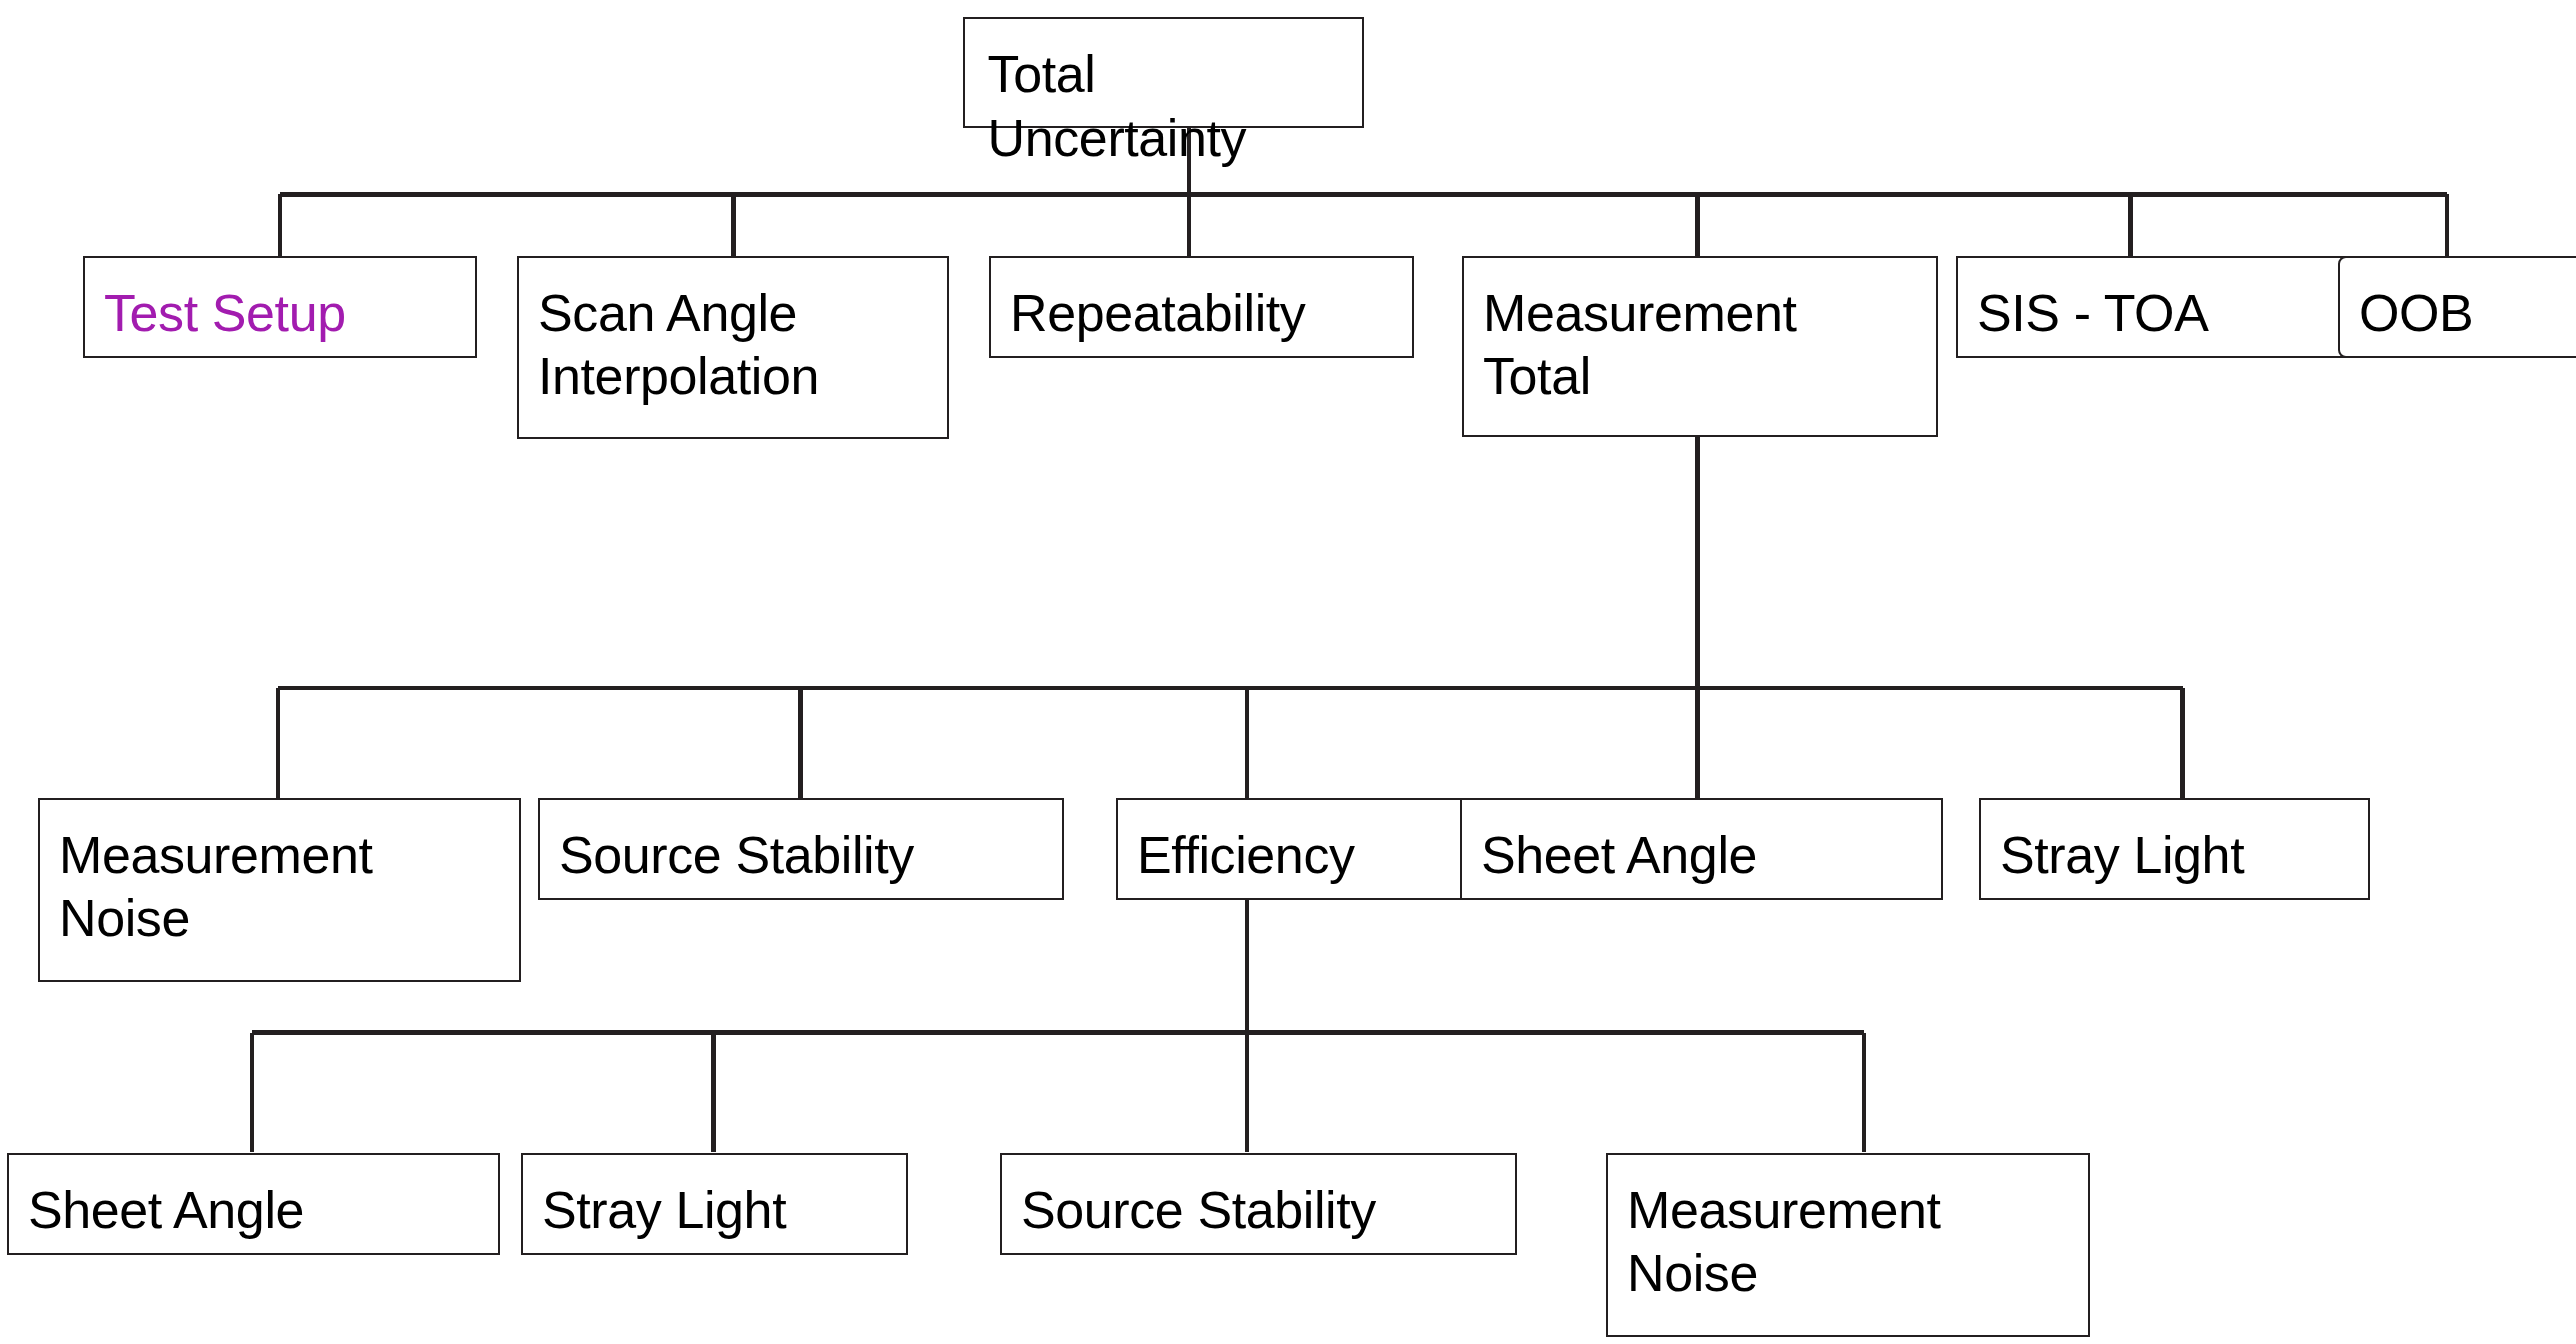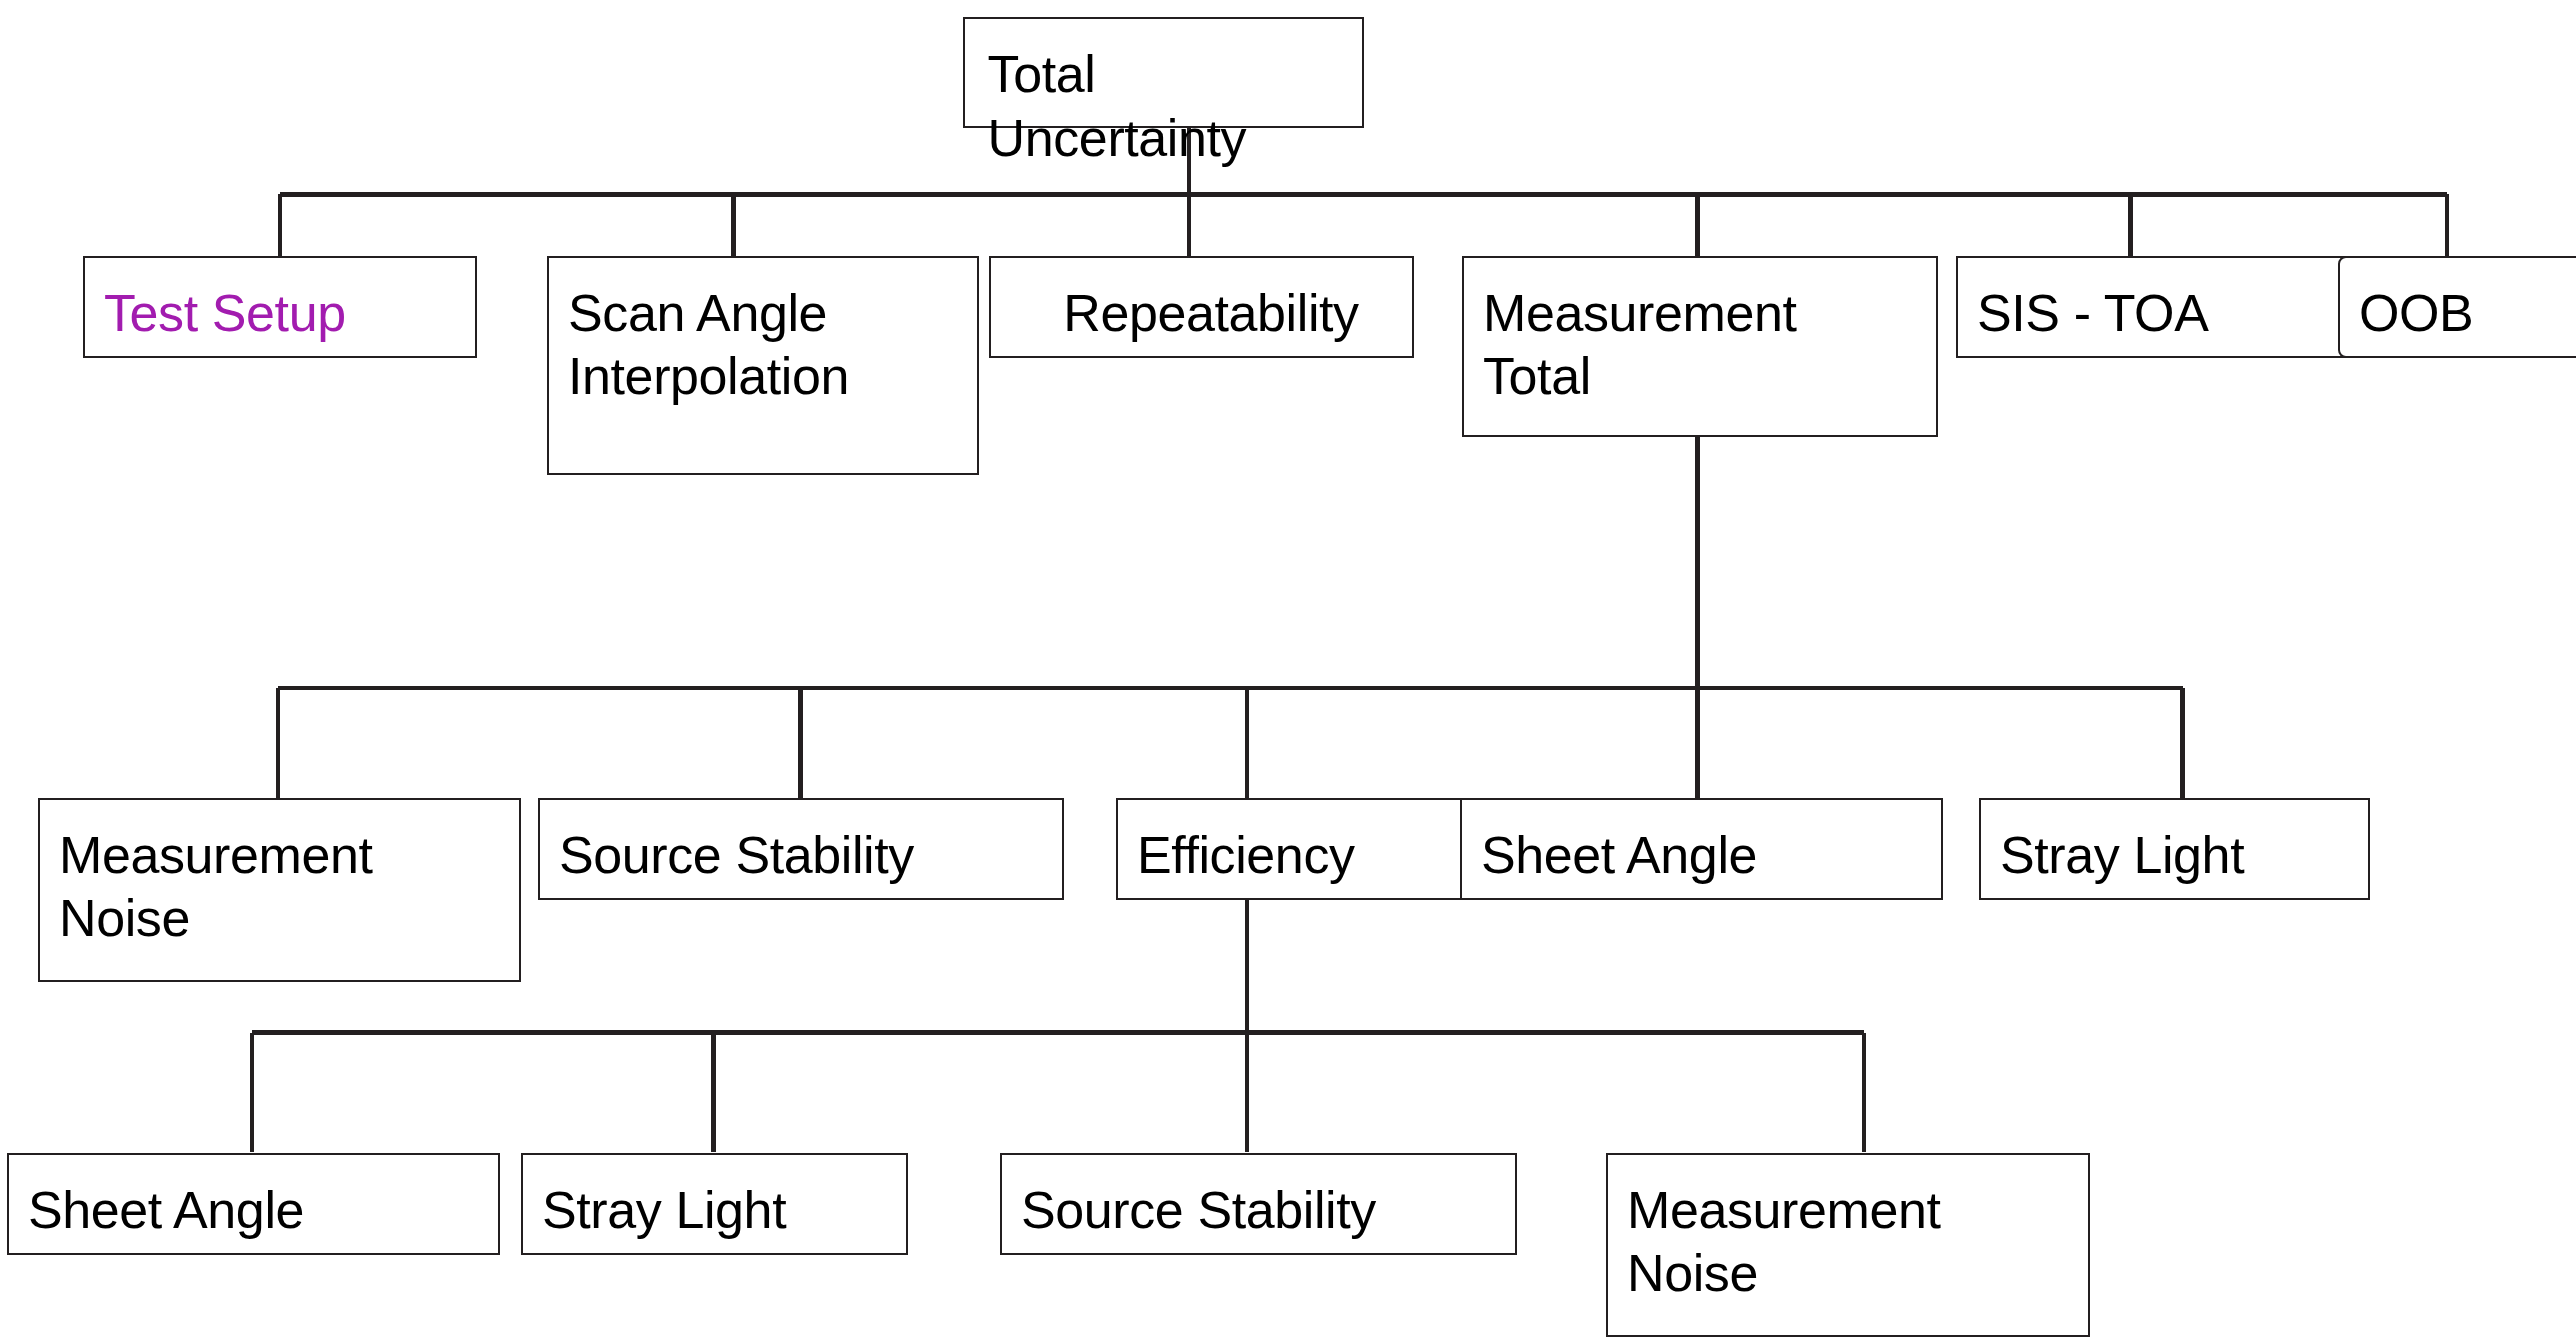--- a/index.html
+++ b/index.html
@@ -86,26 +86,26 @@
   </svg>
 
   <div class="node-box center" style="left:963px; top:17.4px; width:401px; height:111px;">
     <span class="node-label">Total Uncertainty</span>
   </div>
 
   <div class="node-box" style="left:83px; top:256px; width:394px; height:102px;">
     <span class="node-label red">Test Setup</span>
   </div>
 
-  <div class="node-box" style="left:517px; top:256px; width:432px; height:219px;margin-left:30px;">
+  <div class="node-box" style="left:517px; top:256px; width:432px; height:183px;">
     <span class="node-label">Scan Angle
 Interpolation</span>
   </div>
 
-  <div class="node-box" style="left:989px; top:256px; width:425px; height:102px;justify-content:center;">
+  <div class="node-box" style="left:989px; top:256px; width:425px; height:102px;">
     <span class="node-label">Repeatability</span>
   </div>
 
   <div class="node-box" style="left:1462px; top:256px; width:476px; height:181px;">
     <span class="node-label">Measurement
 Total</span>
   </div>
 
   <div class="node-box" style="left:1956px; top:256px; width:423px; height:102px;">
     <span class="node-label">SIS - TOA</span>

